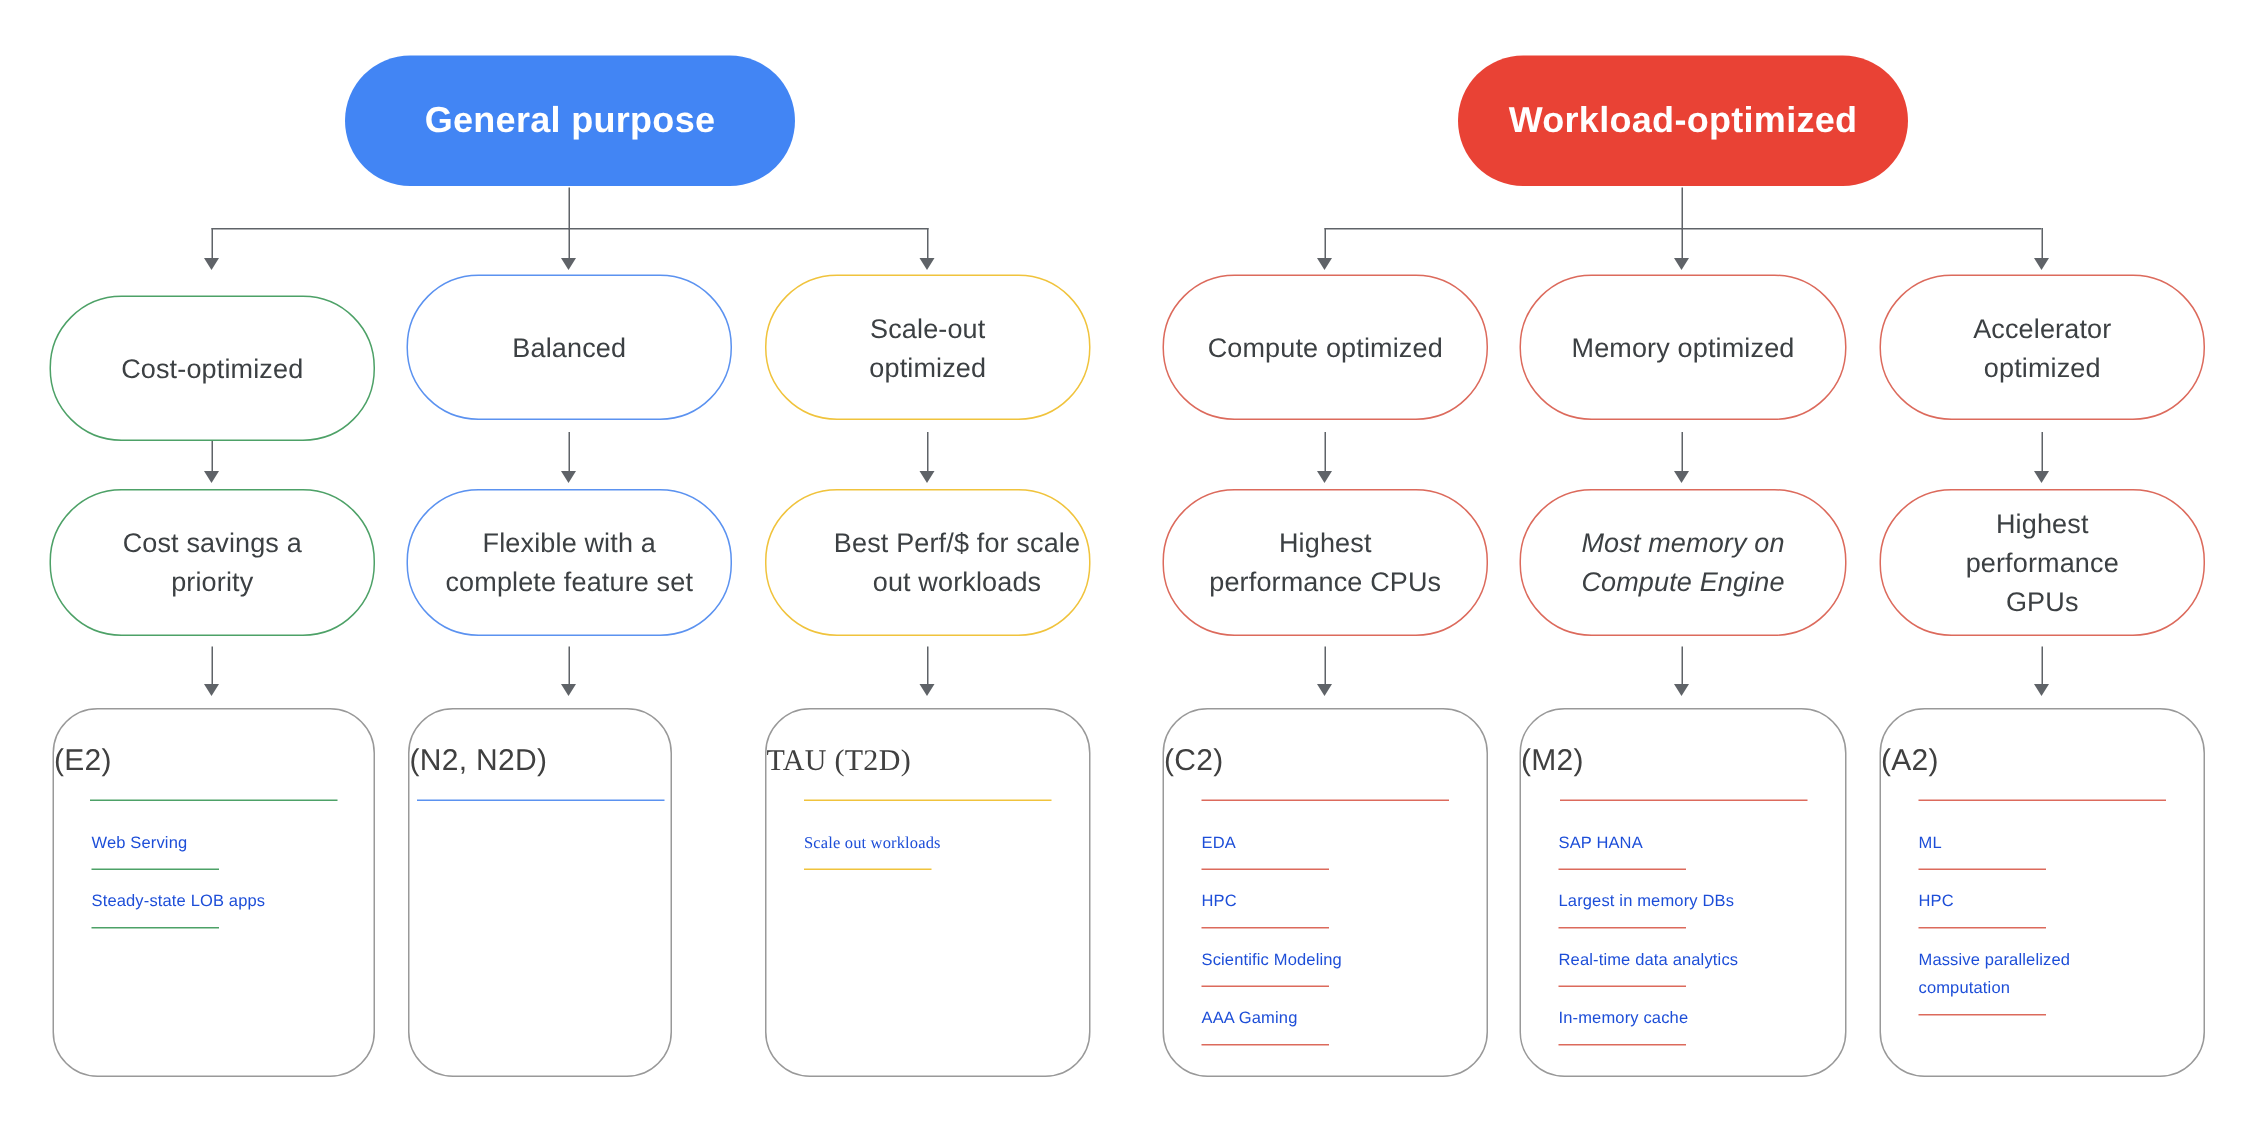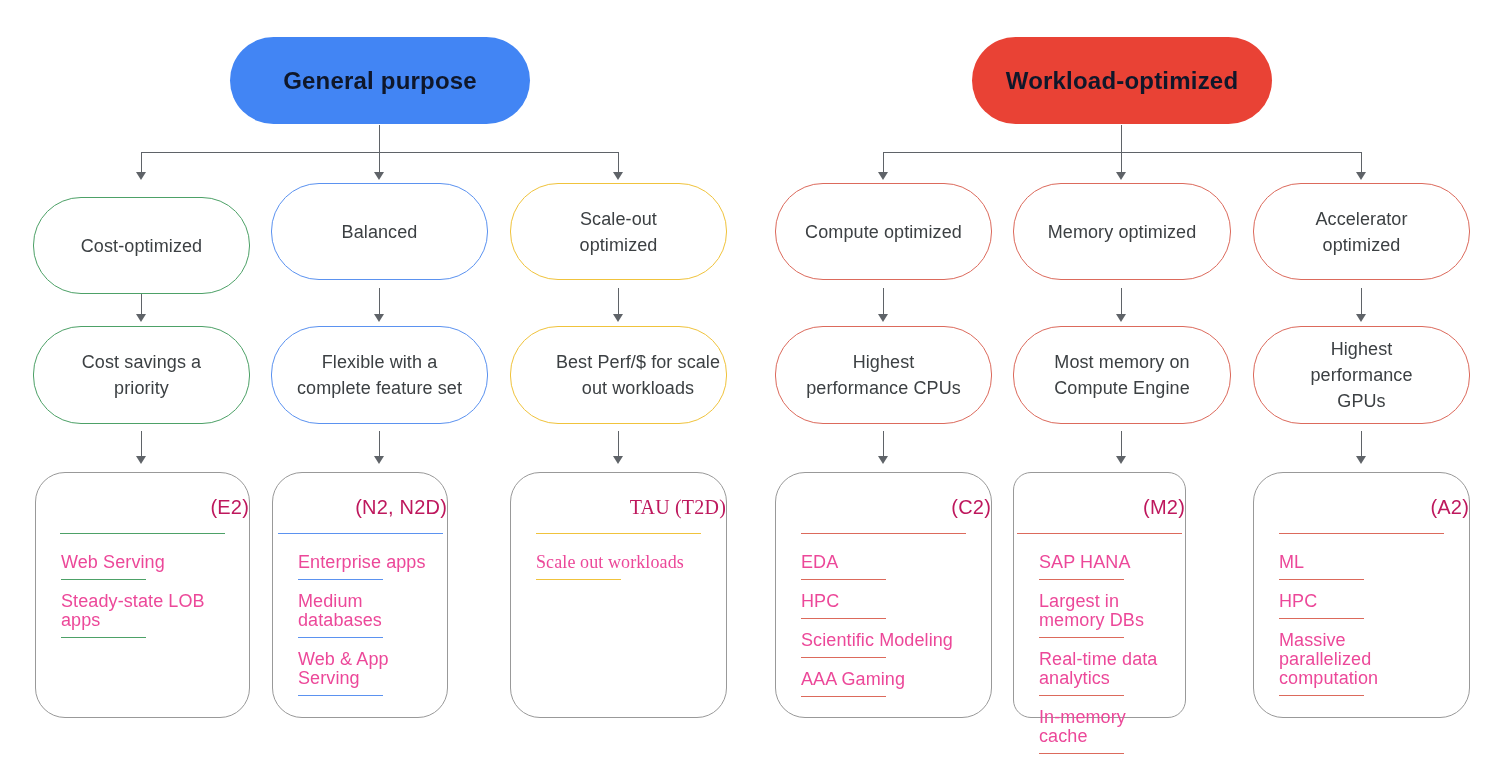--- a/index.html
+++ b/index.html
@@ -31,21 +31,21 @@
     letter-spacing: 0.1px;
   }
 
   .header-pill {
     border: none;
     border-radius: 44px;
   }
   .header-pill .header-label {
     font-size: 24px;
     font-weight: bold;
-    color: #0f172a;
+    color: #ffffff;
     letter-spacing: 0.2px;
   }
   .fill-blue { background: #4285f4; }
   .fill-red  { background: #e94235; }
 
   .round-lg { border-radius: 48px; }
 
   .b-green  { border-color: #4da167; }
   .b-blue   { border-color: #5b92f0; }
   .b-yellow { border-color: #f0c33c; }
@@ -53,37 +53,37 @@
 
   
   .card {
     position: absolute;
     background: #ffffff;
     border: 1px solid #999;
     border-radius: 30px;
     padding: 23px 0 0 0;
   }
   .card-title {
-    text-align: right;
+    text-align: left;
     font-size: 20px;
     font-weight: 500;
-    color: #be185d;
+    color: #404040;
     letter-spacing: 0.2px;
   }
   .card-title-rule {
     width: 165px;
     height: 1px;
     margin: 14px auto 19px auto;
   }
   .card-items { list-style: none; padding-left: 25px; padding-right: 16px; }
   .card-item { margin-bottom: 12px; }
   .card-item-label {
-    font-size: 18px;
+    font-size: 11px;
     line-height: 19px;
-    color: #ec4899;
+    color: #1d4ed8;
     letter-spacing: 0.1px;
   }
   .card-item-rule {
     width: 85px;
     height: 1px;
     margin-top: 7px;
   }
   .rule-green  { background: #4da167; }
   .rule-blue   { background: #5b92f0; }
   .rule-yellow { background: #f0c33c; }
@@ -187,21 +187,21 @@
   <div class="pill round-lg b-blue" style="left:271px; top:326px; width:217px; height:98px;">
     <span class="pill-label" style="max-width:172px;">Flexible with a complete feature set</span>
   </div>
   <div class="pill round-lg b-yellow" style="left:510px; top:326px; width:217px; height:98px;">
     <span class="pill-label" style="max-width:180px;margin-left:39px;">Best Perf/$ for scale out workloads</span>
   </div>
   <div class="pill round-lg b-red" style="left:775px; top:326px; width:217px; height:98px;">
     <span class="pill-label" style="max-width:155px;">Highest performance CPUs</span>
   </div>
   <div class="pill round-lg b-red" style="left:1013px; top:326px; width:218px; height:98px;">
-    <span class="pill-label" style="max-width:150px;">Most memory on Compute Engine</span>
+    <span class="pill-label" style="max-width:150px;font-style:italic;">Most memory on Compute Engine</span>
   </div>
   <div class="pill round-lg b-red" style="left:1253px; top:326px; width:217px; height:98px;">
     <span class="pill-label" style="max-width:155px;">Highest performance GPUs</span>
   </div>
 
   <div class="card b-green" style="left:35px; top:472px; width:215px; height:246px;">
     <div class="card-title">(E2)</div>
     <div class="card-title-rule rule-green"></div>
     <ul class="card-items">
       <li class="card-item">
@@ -211,34 +211,20 @@
       <li class="card-item">
         <div class="card-item-label">Steady-state LOB apps</div>
         <div class="card-item-rule rule-green"></div>
       </li>
     </ul>
   </div>
 
   <div class="card b-blue" style="left:272px; top:472px; width:176px; height:246px;">
     <div class="card-title">(N2, N2D)</div>
     <div class="card-title-rule rule-blue"></div>
-    <ul class="card-items">
-      <li class="card-item">
-        <div class="card-item-label">Enterprise apps</div>
-        <div class="card-item-rule rule-blue"></div>
-      </li>
-      <li class="card-item">
-        <div class="card-item-label">Medium databases</div>
-        <div class="card-item-rule rule-blue"></div>
-      </li>
-      <li class="card-item">
-        <div class="card-item-label">Web &amp; App Serving</div>
-        <div class="card-item-rule rule-blue"></div>
-      </li>
-    </ul>
   </div>
 
   <div class="card b-yellow" style="left:510px; top:472px; width:217px; height:246px;font-family:Liberation Serif, serif;">
     <div class="card-title">TAU (T2D)</div>
     <div class="card-title-rule rule-yellow"></div>
     <ul class="card-items">
       <li class="card-item">
         <div class="card-item-label">Scale out workloads</div>
         <div class="card-item-rule rule-yellow"></div>
       </li>
@@ -261,21 +247,21 @@
         <div class="card-item-label">Scientific Modeling</div>
         <div class="card-item-rule rule-red"></div>
       </li>
       <li class="card-item">
         <div class="card-item-label">AAA Gaming</div>
         <div class="card-item-rule rule-red"></div>
       </li>
     </ul>
   </div>
 
-  <div class="card b-red" style="left:1013px; top:472px; width:173px; height:246px;border-radius:18px;">
+  <div class="card b-red" style="left:1013px; top:472px; width:218px; height:246px;">
     <div class="card-title">(M2)</div>
     <div class="card-title-rule rule-red"></div>
     <ul class="card-items">
       <li class="card-item">
         <div class="card-item-label">SAP HANA</div>
         <div class="card-item-rule rule-red"></div>
       </li>
       <li class="card-item">
         <div class="card-item-label">Largest in memory DBs</div>
         <div class="card-item-rule rule-red"></div>

